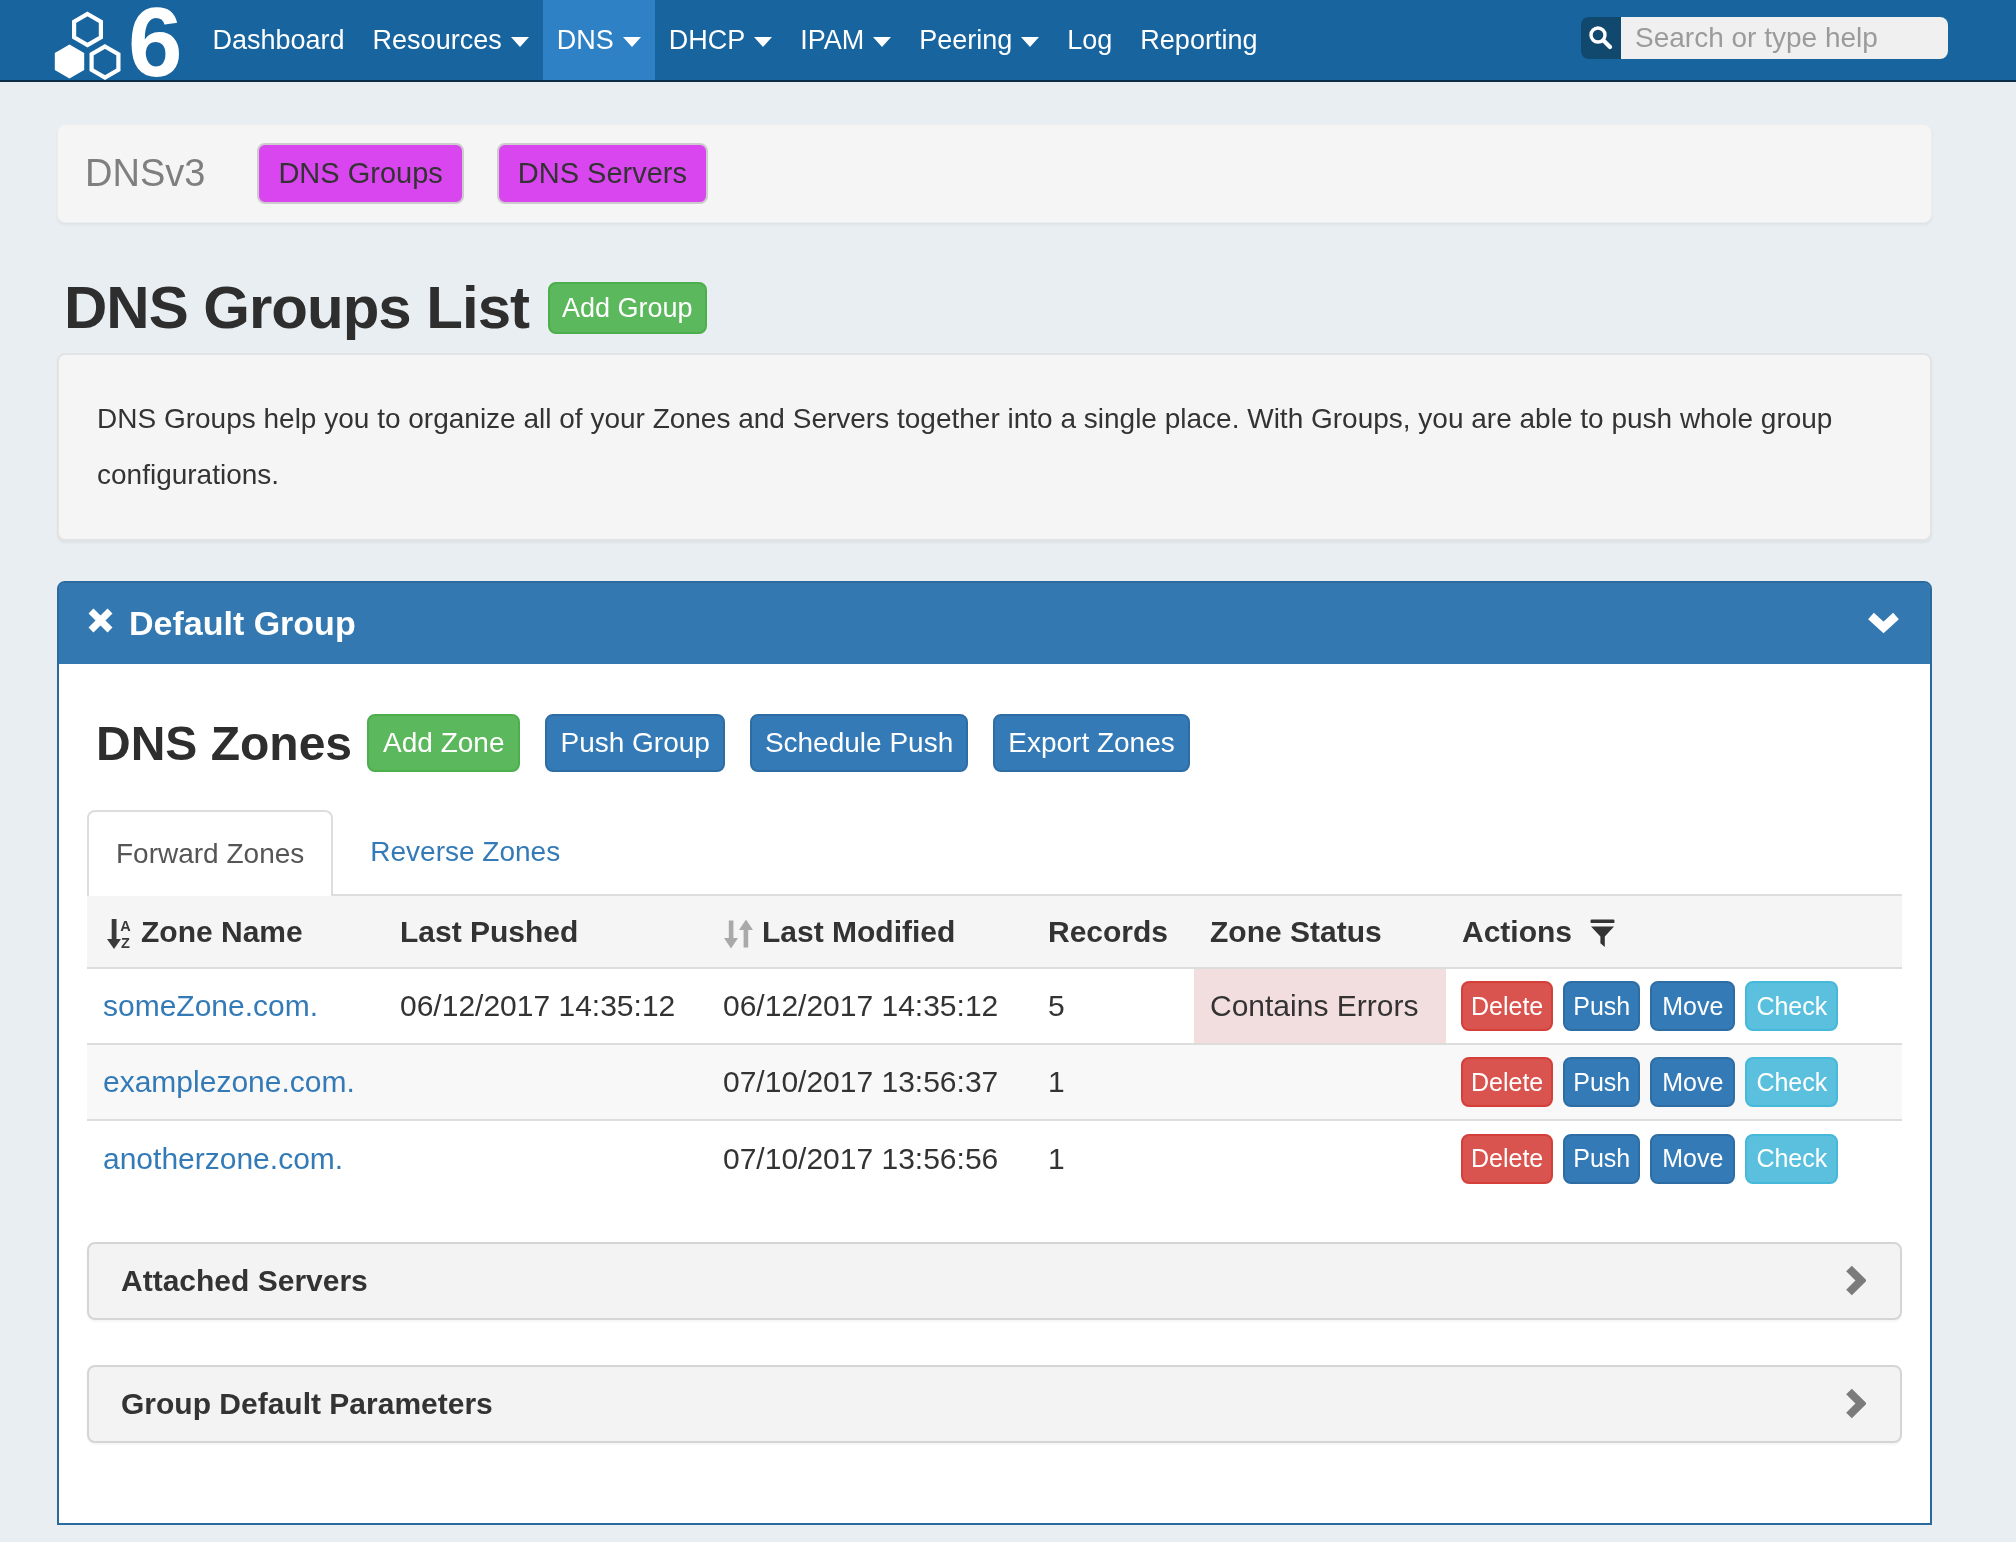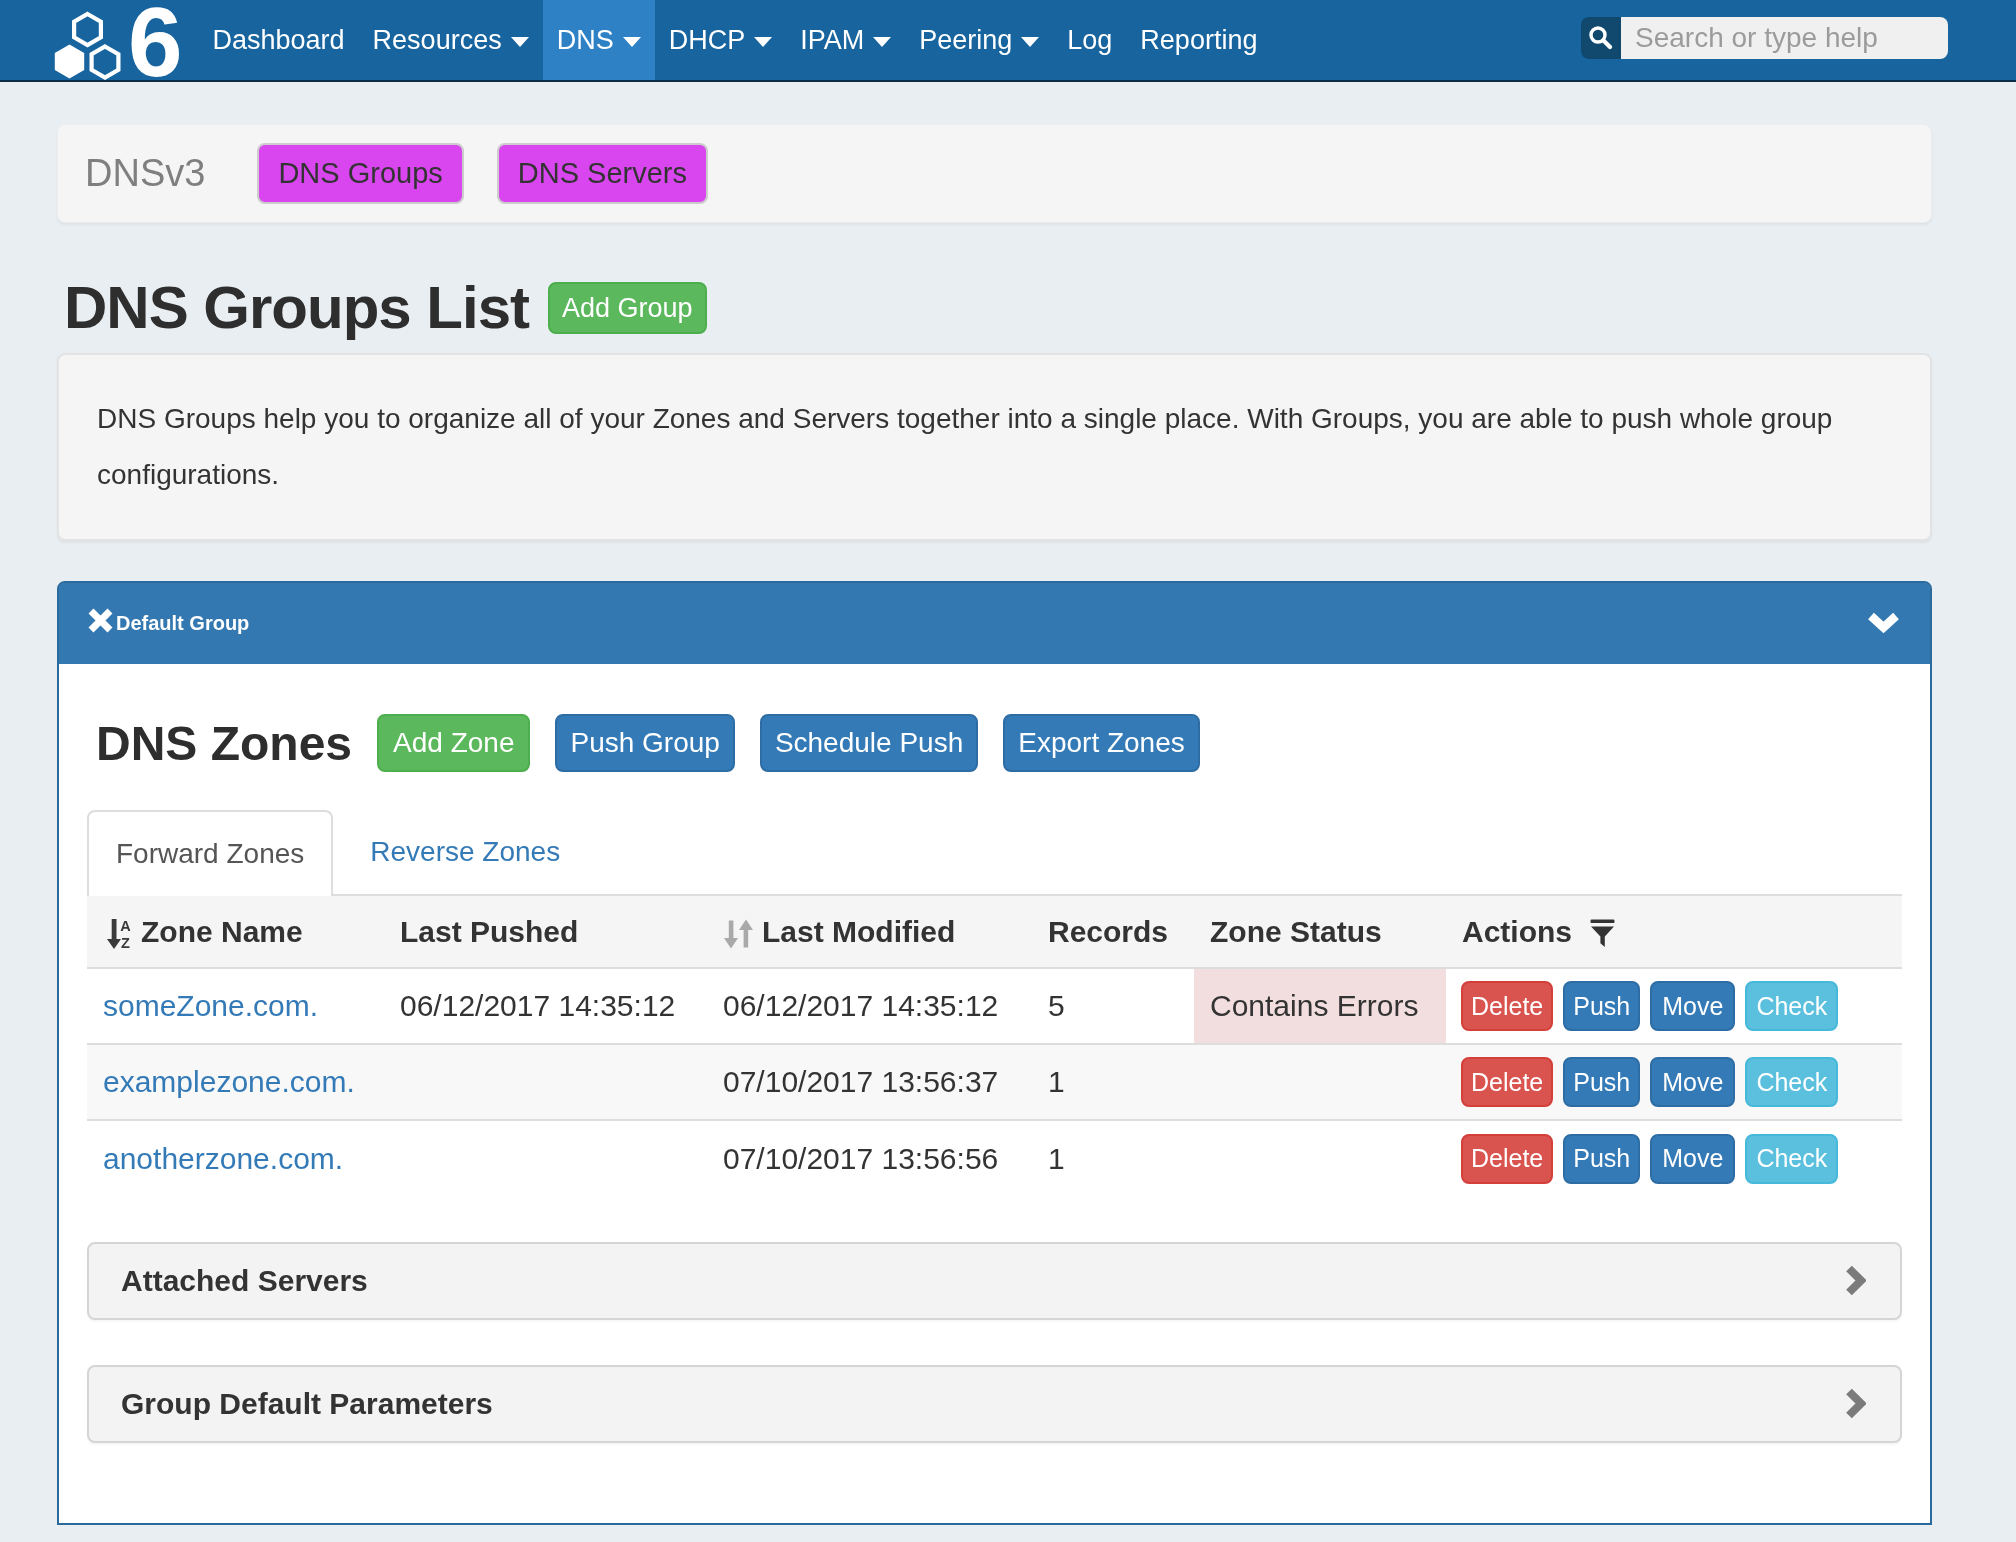--- a/index.html
+++ b/index.html
@@ -28,28 +28,28 @@
 .btn { border-radius:8px; display:inline-flex; align-items:center; justify-content:center; color:#fff; }
 .btn-green { background:#5cb85c; border:2px solid #4cae4c; }
 .btn-blue { background:#337ab7; border:2px solid #2e6da4; }
 .btn-red { background:#d9534f; border:2px solid #d43f3a; }
 .btn-cyan { background:#5bc0de; border:2px solid #46b8da; }
 .addgroup { margin-left:19px; height:52px; padding:0 12px; font-size:27px; }
 .well { margin-top:12px; background:#f5f5f5; border:2px solid #e3e3e3; border-radius:8px; padding:36px 38px; font-size:28px; line-height:56px; color:#333; box-shadow:0 2px 3px rgba(0,0,0,0.05); }
 
 .panel { margin-top:40px; border:2px solid #2b6a9c; border-radius:8px 8px 0 0; }
 .p-head { height:81px; background:#3378b0; border-radius:5px 5px 0 0; display:flex; align-items:center; padding-left:28px; position:relative; }
-.p-head .title { color:#fff; font-size:20px; font-weight:bold; margin-left:2px; }
+.p-head .title { color:#fff; font-size:34px; font-weight:bold; margin-left:15px; }
 .p-head .chev { position:absolute; right:30px; top:28px; }
 .p-body { background:#fff; padding:28px 28px 80px 28px; }
 
 .h2row { margin-top:22px; display:flex; align-items:center; }
 h2 { font-size:48px; font-weight:bold; color:#2e2e2e; margin-left:9px; }
 .h2row .btn { height:58px; font-size:28px; }
-.addzone { margin-left:25px; padding:0 14px; }
+.addzone { margin-left:15px; padding:0 14px; }
 .bblue { margin-left:25px; padding:0 13px; }
 
 .tabs { margin-top:38px; display:flex; align-items:flex-end; border-bottom:2px solid #ddd; height:86px; }
 .tab-active { background:#fff; border:2px solid #ddd; border-bottom:none; border-radius:8px 8px 0 0; height:86px; margin-bottom:-2px; display:flex; align-items:center; padding:0 27px; font-size:28px; color:#555; }
 .tab-link { color:#337ab7; font-size:28px; padding:0 37px; margin-bottom:26px; }
 
 table { border-collapse:collapse; width:100%; }
 thead th { background:#f5f5f5; text-align:left; font-size:30px; font-weight:bold; color:#333; padding:0 16px; height:72px; border-bottom:2px solid #ddd; vertical-align:middle; }
 tbody td { font-size:30px; padding:0 16px; height:76px; border-top:2px solid #ddd; vertical-align:middle; white-space:nowrap; }
 tbody td:last-child { padding-left:15px; }

